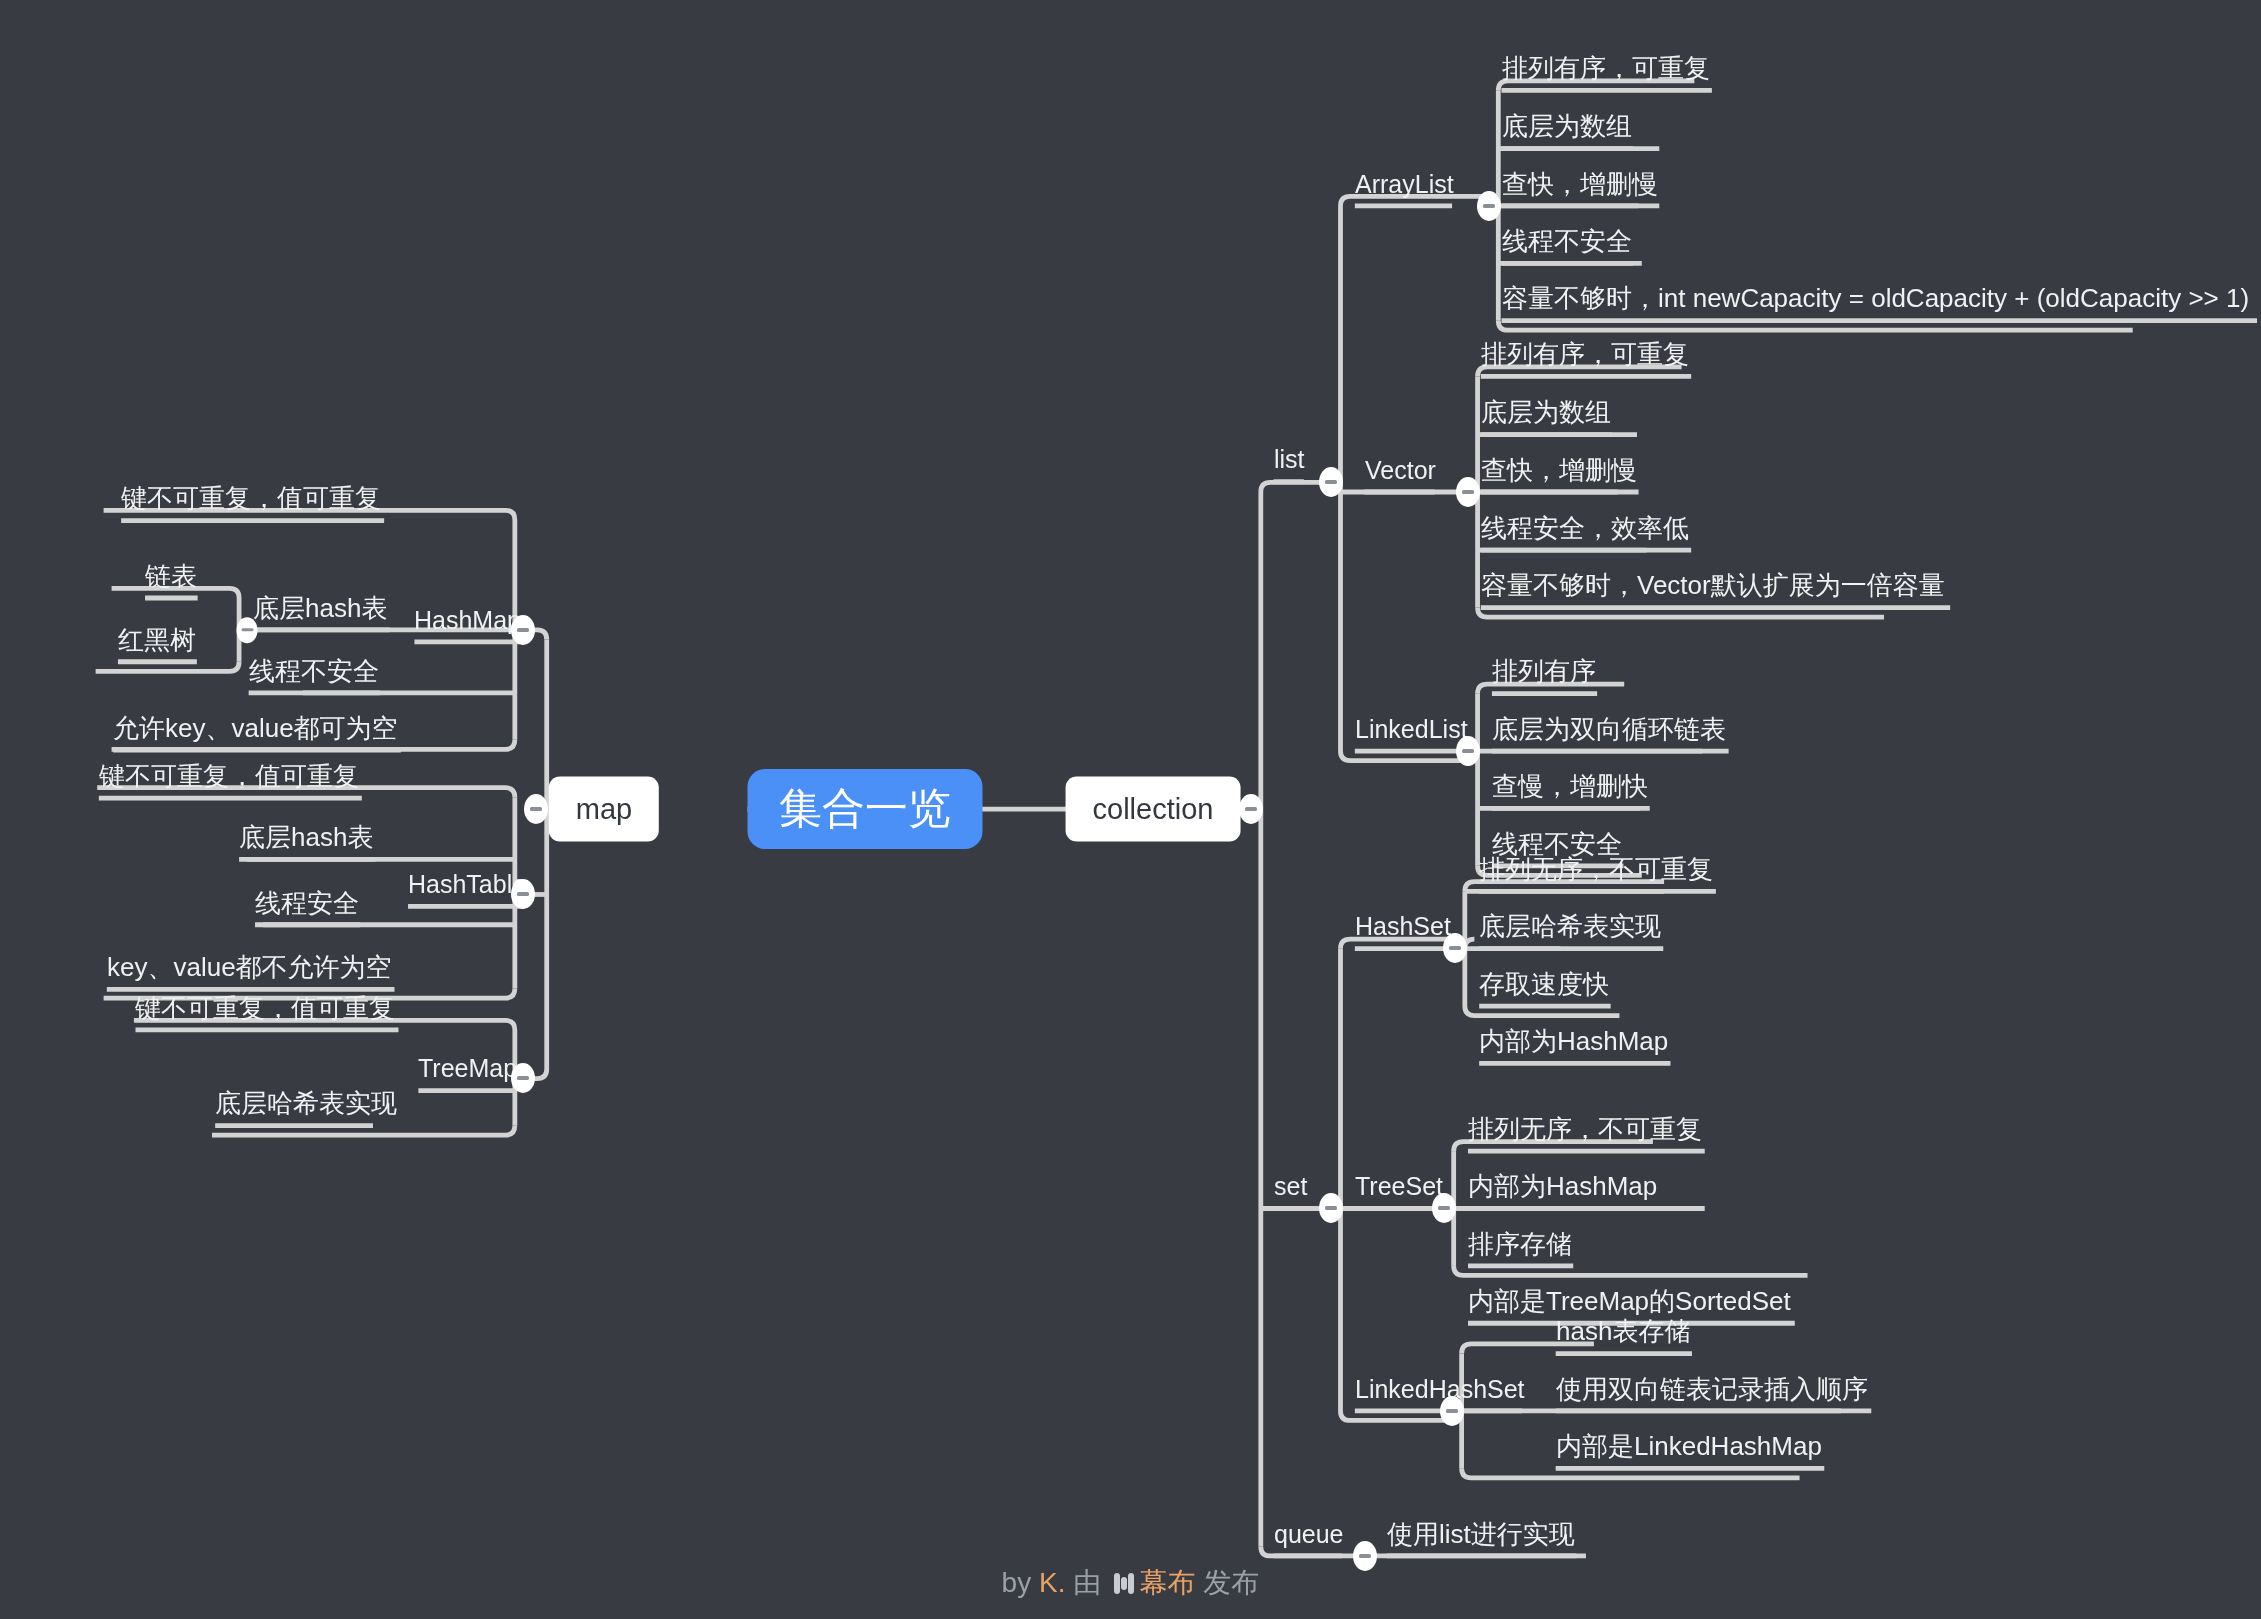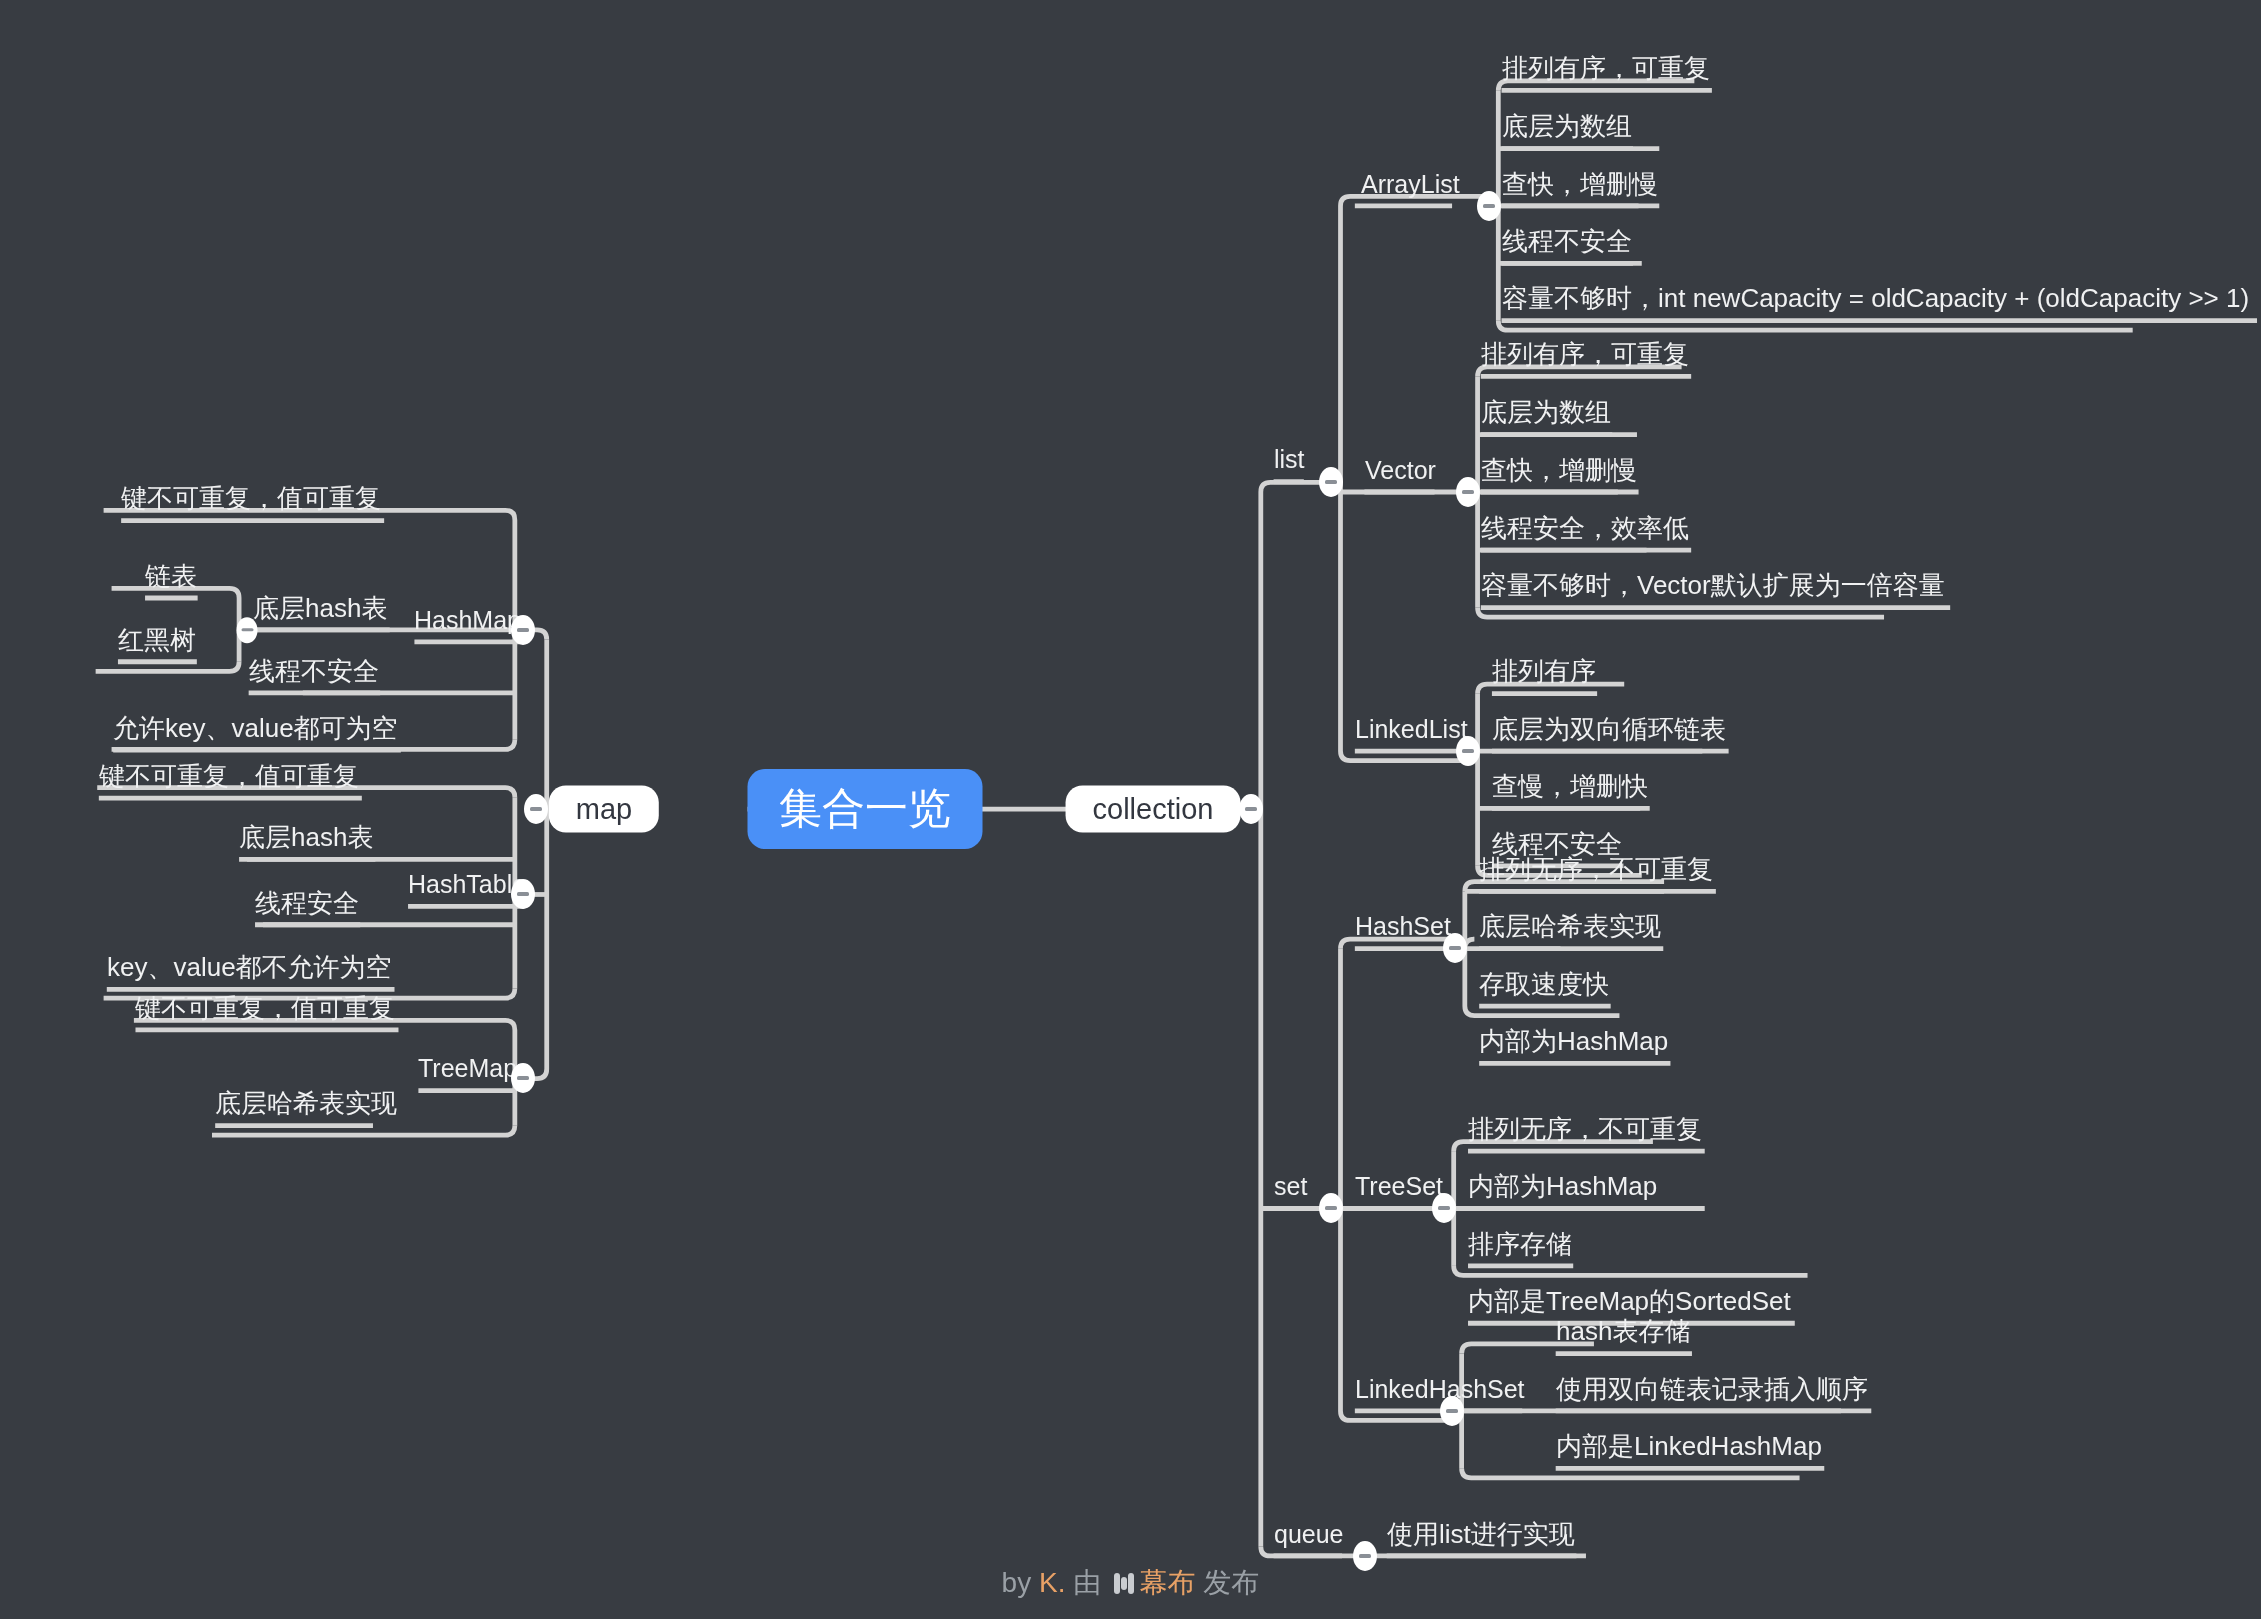--- a/index.html
+++ b/index.html
@@ -37,23 +37,23 @@
   }
   .boxnode.root{
     background:#4a90f7;color:#ffffff;
     font-size:43px;
     width:235px;height:80px;
     border-radius:17.5px;
   }
   .boxnode.sub{
     background:#ffffff;color:#333740;
     font-size:29px;
-    height:47px;
+    height:65px;
     padding:0 27px;
-    border-radius:17px;
+    border-radius:11px;
   }
 
   
   .dot{
     position:absolute;
     width:24px;height:30px;
     transform:translate(-50%,-50%);
     background:#ffffff;
     border-radius:50%;
     display:flex;align-items:center;justify-content:center;
@@ -285,21 +285,21 @@
   <div class="tnode cn" style="left:107px;top:989px;">key、value都不允许为空</div>
 
   <div class="tnode" style="left:418px;top:1090px;">TreeMap</div>
 
   <div class="tnode cn" style="left:135px;top:1030px;">键不可重复，值可重复</div>
 
   <div class="tnode cn" style="left:215px;top:1125px;">底层哈希表实现</div>
 
   <div class="tnode" style="left:1274px;top:481px;">list</div>
 
-  <div class="tnode" style="left:1355px;top:206px;margin-left:6px;">ArrayList</div>
+  <div class="tnode" style="left:1355px;top:206px;">ArrayList</div>
 
   <div class="tnode cn" style="left:1502px;top:90px;">排列有序，可重复</div>
 
   <div class="tnode cn" style="left:1502px;top:148px;">底层为数组</div>
 
   <div class="tnode cn" style="left:1502px;top:206px;">查快，增删慢</div>
 
   <div class="tnode cn" style="left:1502px;top:263px;">线程不安全</div>
 
   <div class="tnode cn" style="left:1502px;top:320px;">容量不够时，int newCapacity = oldCapacity + (oldCapacity &gt;&gt; 1)</div>

